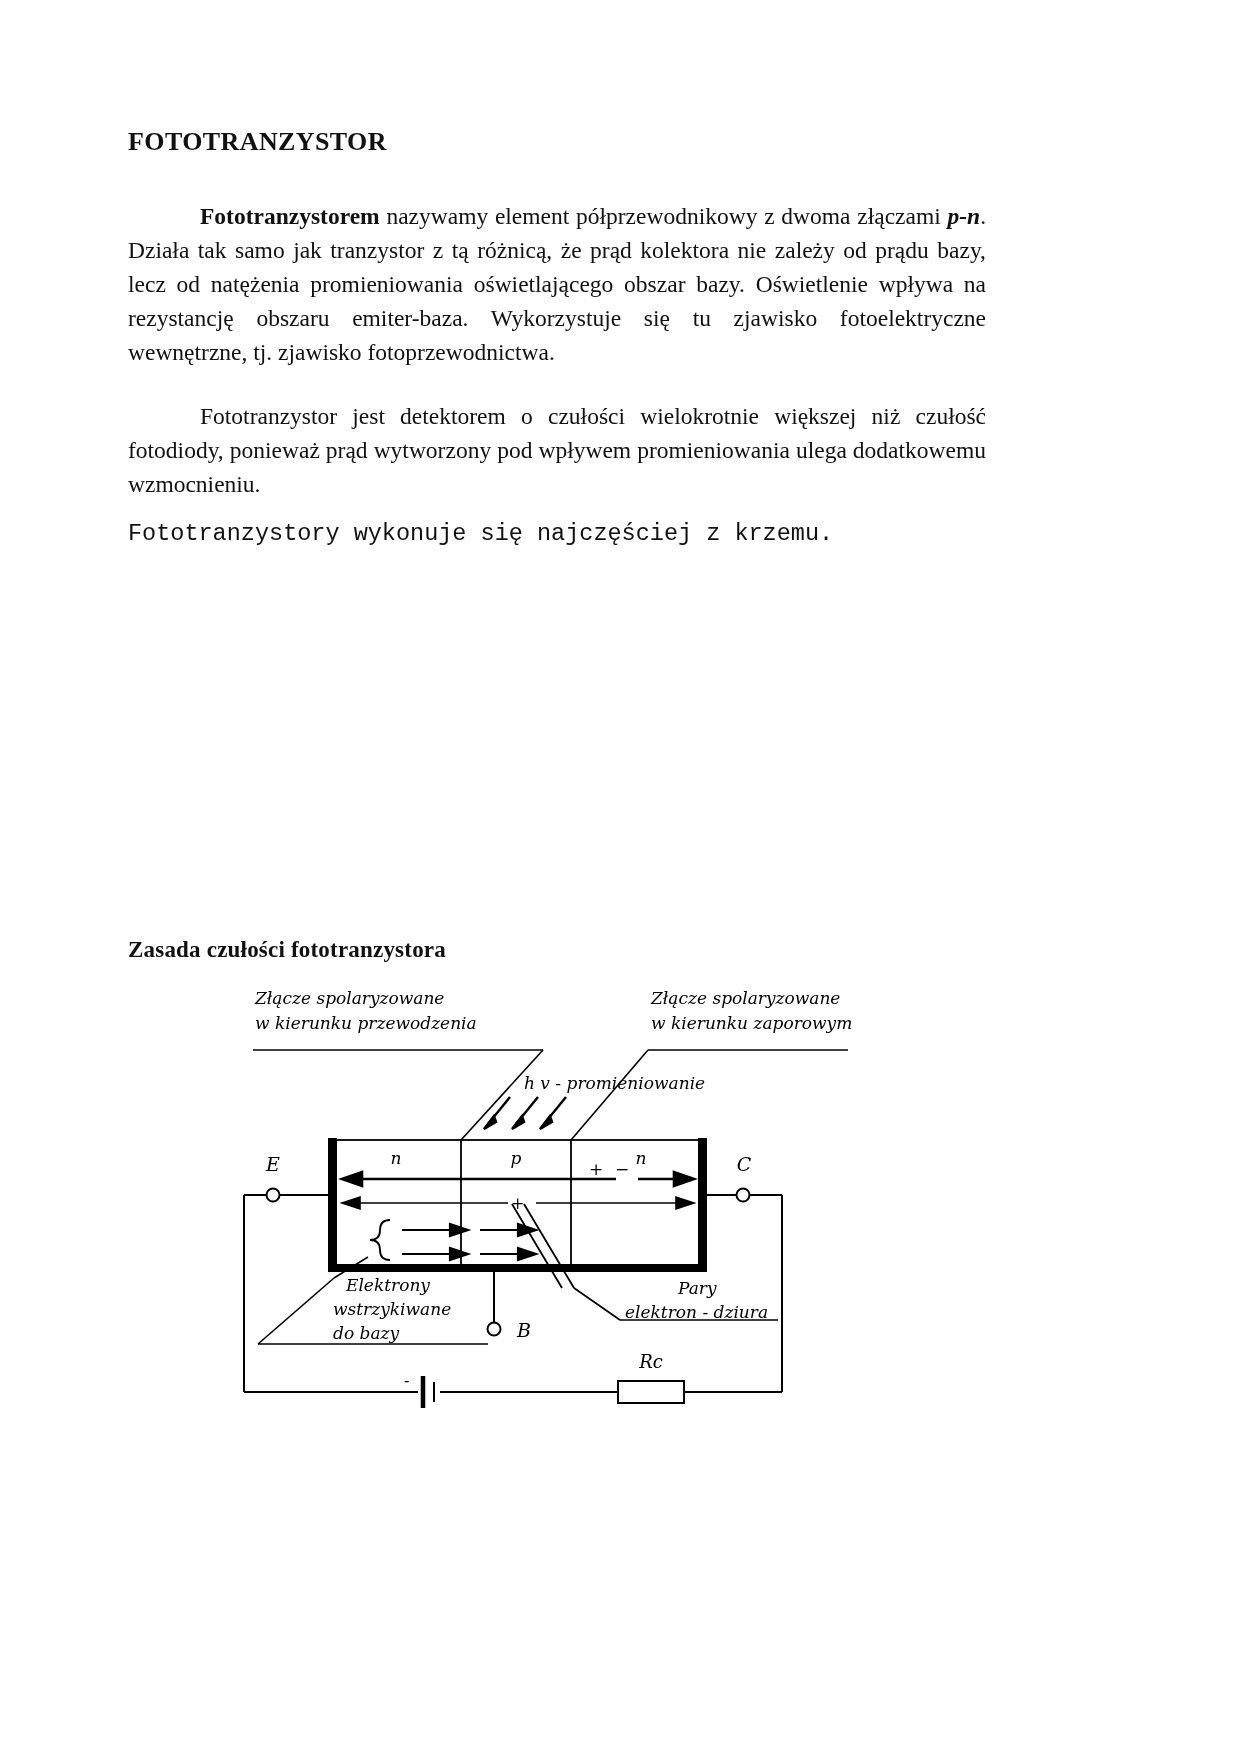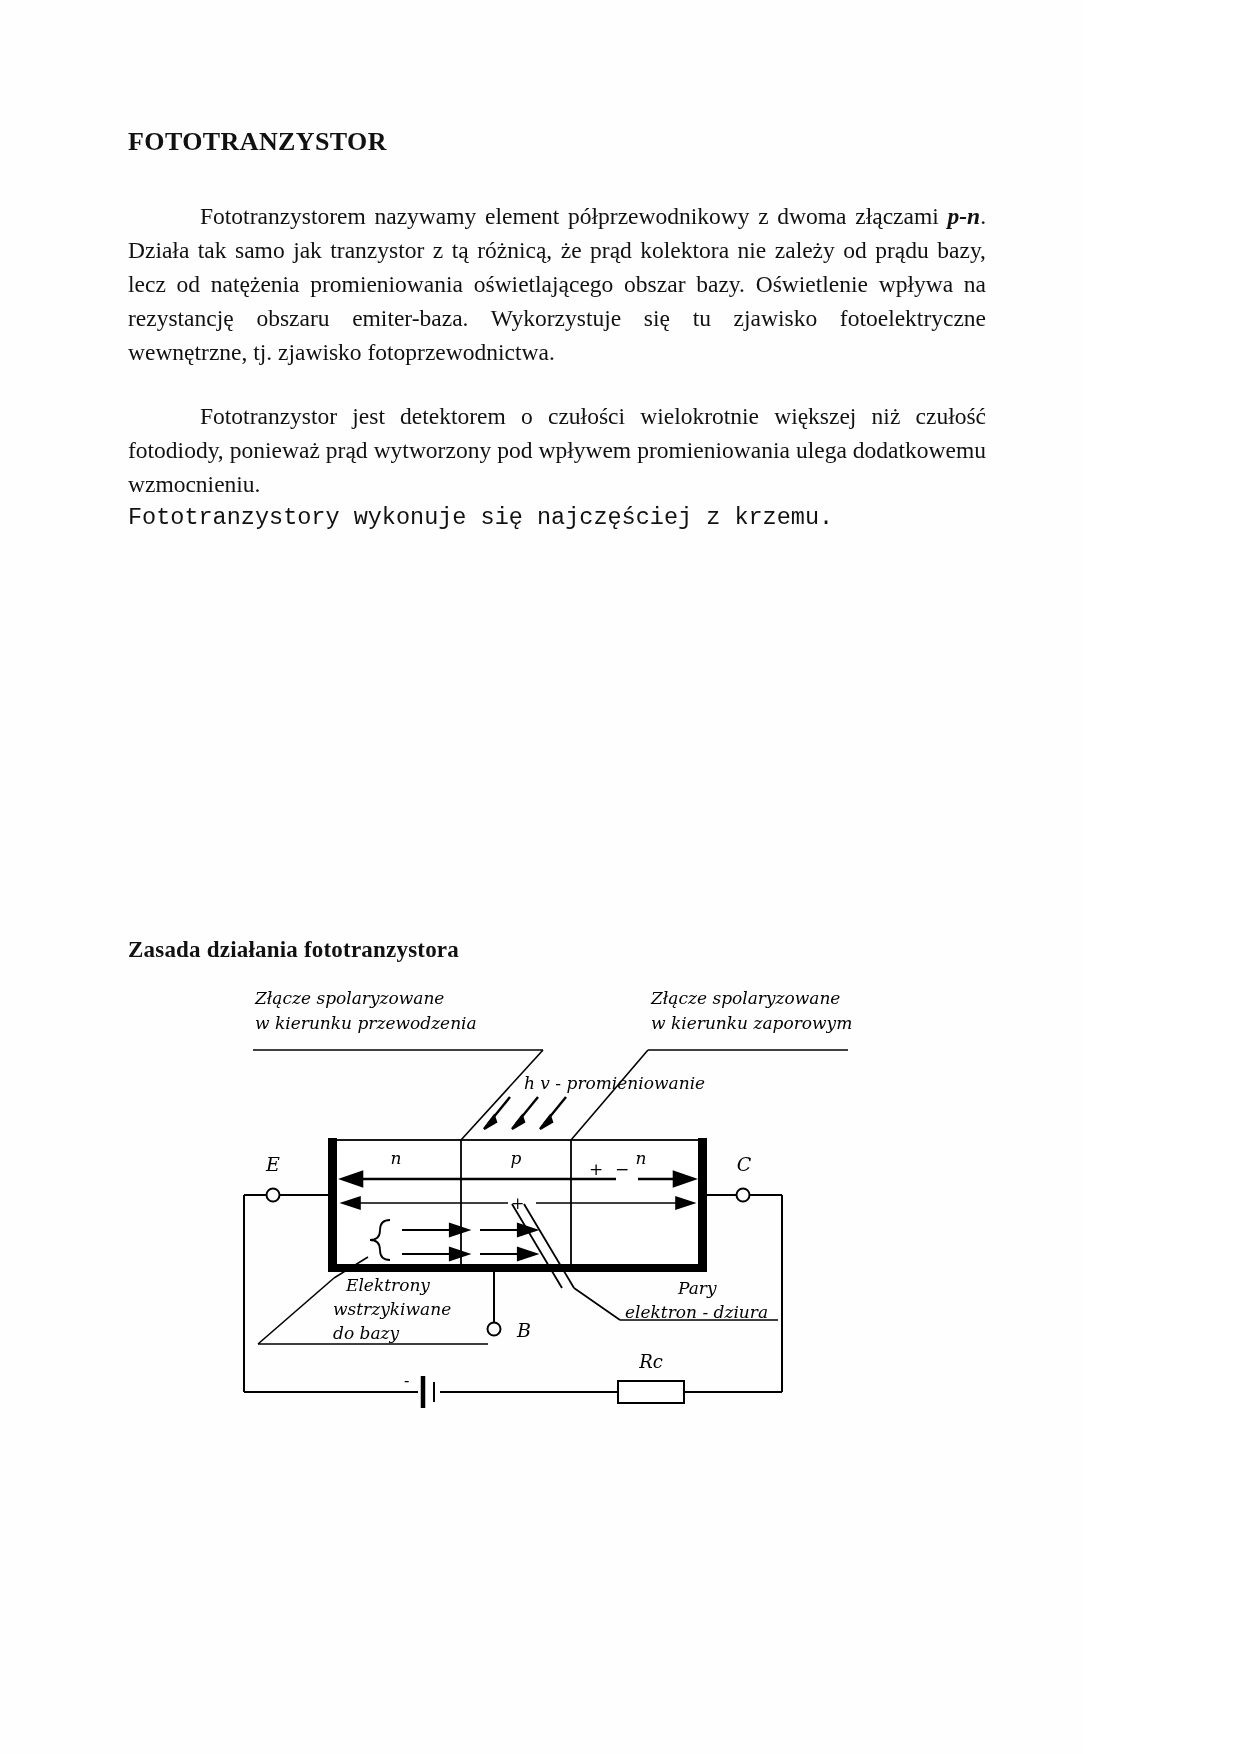--- a/index.html
+++ b/index.html
@@ -44,24 +44,24 @@
     margin: 0 0 30px 0;
     text-align: justify;
     text-indent: 72px;
     hyphens: none;
   }
   p.para.no-indent {
     text-indent: 0;
     font-family: Liberation Mono, monospace;
   }
   p.para.tight {
-    margin-bottom: 0;
+    margin-bottom: 16px;
   }
   b.lead {
-    font-weight: normal;
+    font-weight: bold;
   }
   i.it {
     font-style: italic;
     font-weight: bold;
     margin-top: 6px;
   }
 
   h2.section-title {
     position: absolute;
     left: 128px;
@@ -98,21 +98,21 @@
 
     <p class="para"><b class="lead">Fototranzystorem</b><span> nazywamy element półprzewodnikowy z dwoma złączami </span><i class="it">p-n</i><span>. Działa tak samo jak tranzystor z tą różnicą, że prąd kolektora nie zależy od prądu bazy, lecz od natężenia promieniowania oświetlającego obszar bazy. Oświetlenie wpływa na rezystancję obszaru emiter-baza. Wykorzystuje się tu zjawisko fotoelektryczne wewnętrzne, tj. zjawisko fotoprzewodnictwa.</span></p>
 
 
     <p class="para tight">Fototranzystor jest detektorem o czułości wielokrotnie większej niż czułość fotodiody, ponieważ prąd wytworzony pod wpływem promieniowania ulega dodatkowemu wzmocnieniu.</p>
 
     <p class="para no-indent">Fototranzystory wykonuje się najczęściej z krzemu.</p>
 
   </div>
 
-  <h2 class="section-title">Zasada działania fototranzystora</h2>
+  <h2 class="section-title">Zasada czułości fototranzystora</h2>
 
   <div class="figure">
     <svg width="880" height="470" viewBox="0 0 880 470" xmlns="http://www.w3.org/2000/svg">
 
       <g stroke="#000" stroke-width="1.6" fill="none">
 
         <line x1="125" y1="78" x2="415" y2="78"></line>
 
         <line x1="415" y1="78" x2="333" y2="168"></line>
 

